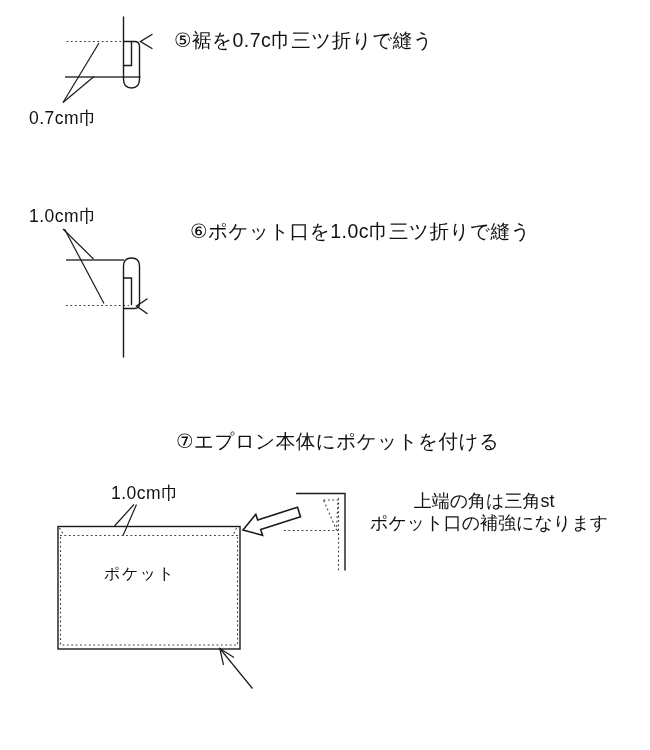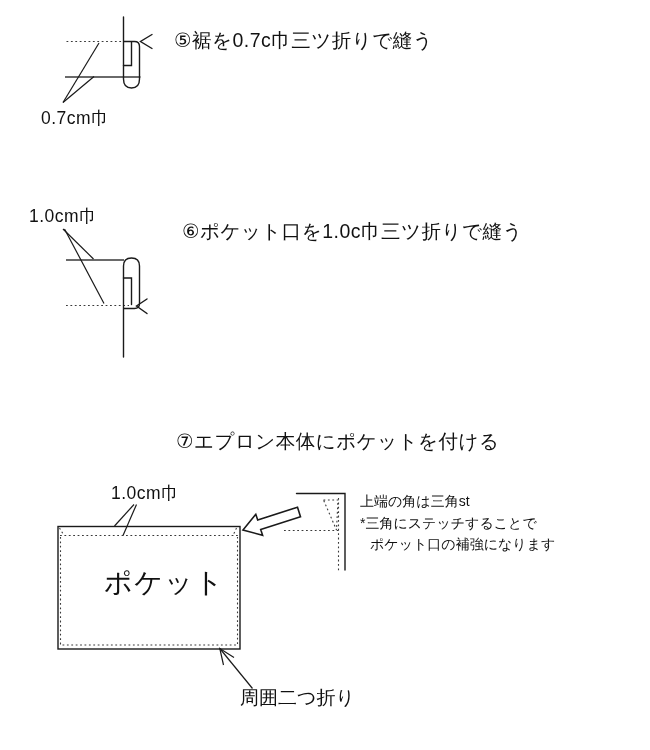--- a/index.html
+++ b/index.html
@@ -1,23 +1,23 @@
 <!DOCTYPE html>
 <html><head>
 <meta charset="utf-8">
 <style>
   html,body{margin:0;padding:0;background:#fff;}
   body{width:650px;height:750px;position:relative;overflow:hidden;
        font-family:"Liberation Sans","DejaVu Sans",sans-serif;color:#111;}
   .layer{position:absolute;left:0;top:0;}
-  .txt{position:absolute;white-space:nowrap;color:#111;}
+  .txt{position:absolute;white-space:nowrap;color:#111;text-align:center;}
   .step-title{font-size:19.5px;letter-spacing:0.5px;}
   .dim-label{font-size:17.5px;letter-spacing:0.5px;}
-  .pocket-label{font-size:28px;letter-spacing:1.5px;font-family:Liberation Serif, serif;}
-  .note{font-size:14px;line-height:21.5px;}
+  .pocket-label{font-size:16px;letter-spacing:1.5px;font-family:Liberation Serif, serif;}
+  .note{font-size:18px;line-height:21.5px;}
   .note .indent{padding-left:10px;}
   .note2{font-size:19px;line-height:21.5px;}
   svg{display:block;}
   .ln{stroke:#1a1a1a;stroke-width:1.4;fill:none;stroke-linecap:round;}
   .fabric{stroke:#6a6a6a;stroke-width:2;fill:none;}
   .dot{stroke:#3a3a3a;stroke-width:1.1;fill:none;stroke-dasharray:1.8 2.6;}
   .leader{stroke:#1a1a1a;stroke-width:1.2;fill:none;}
   .blockarrow{fill:#ffffff;stroke:#1a1a1a;stroke-width:1.6;stroke-linejoin:miter;}
 </style>
 </head>
@@ -62,33 +62,31 @@
     <line class="dot" x1="338.5" y1="498" x2="338.5" y2="571"></line>
     <path class="ln" d="M296.5 493.5 L345 493.5 L345 570"></path>
     <path class="dot" d="M323.5 500 L338 500 L336.5 530 Z"></path>
   </g>
 
   <polygon class="blockarrow" points="243,530 255.8,514.3 257.7,520 297.5,507.2 300.5,516.8 260.7,529.6 262.6,535.3"></polygon>
 </svg>
 
 <div class="txt step-title" style="left:174px;top:27px;">⑤裾を0.7c巾三ツ折りで縫う</div>
 
-<div class="txt dim-label" style="left:29px;top:106px;margin-left:12px;">0.7cm巾</div>
+<div class="txt dim-label" style="left:29px;top:106px;">0.7cm巾</div>
 
 <div class="txt dim-label" style="left:29px;top:204px;">1.0cm巾</div>
 
-<div class="txt step-title" style="left:182px;top:218px;">⑥ポケット口を1.0c巾三ツ折りで縫う</div>
+<div class="txt step-title" style="left:190px;top:218px;">⑥ポケット口を1.0c巾三ツ折りで縫う</div>
 
 <div class="txt step-title" style="left:176px;top:428px;">⑦エプロン本体にポケットを付ける</div>
 
 <div class="txt dim-label" style="left:111px;top:481px;">1.0cm巾</div>
 
 <div class="txt pocket-label" style="left:104px;top:564px;">ポケット</div>
 
 <div class="txt note" style="left:360px;top:491px;">
   <div>上端の角は三角st</div>
-  <div>*三角にステッチすることで</div>
   <div class="indent">ポケット口の補強になります</div>
 </div>
 
 <div class="txt note2" style="left:240px;top:687px;">
-  <div>周囲二つ折り</div>
 </div>
 
 </body></html>

